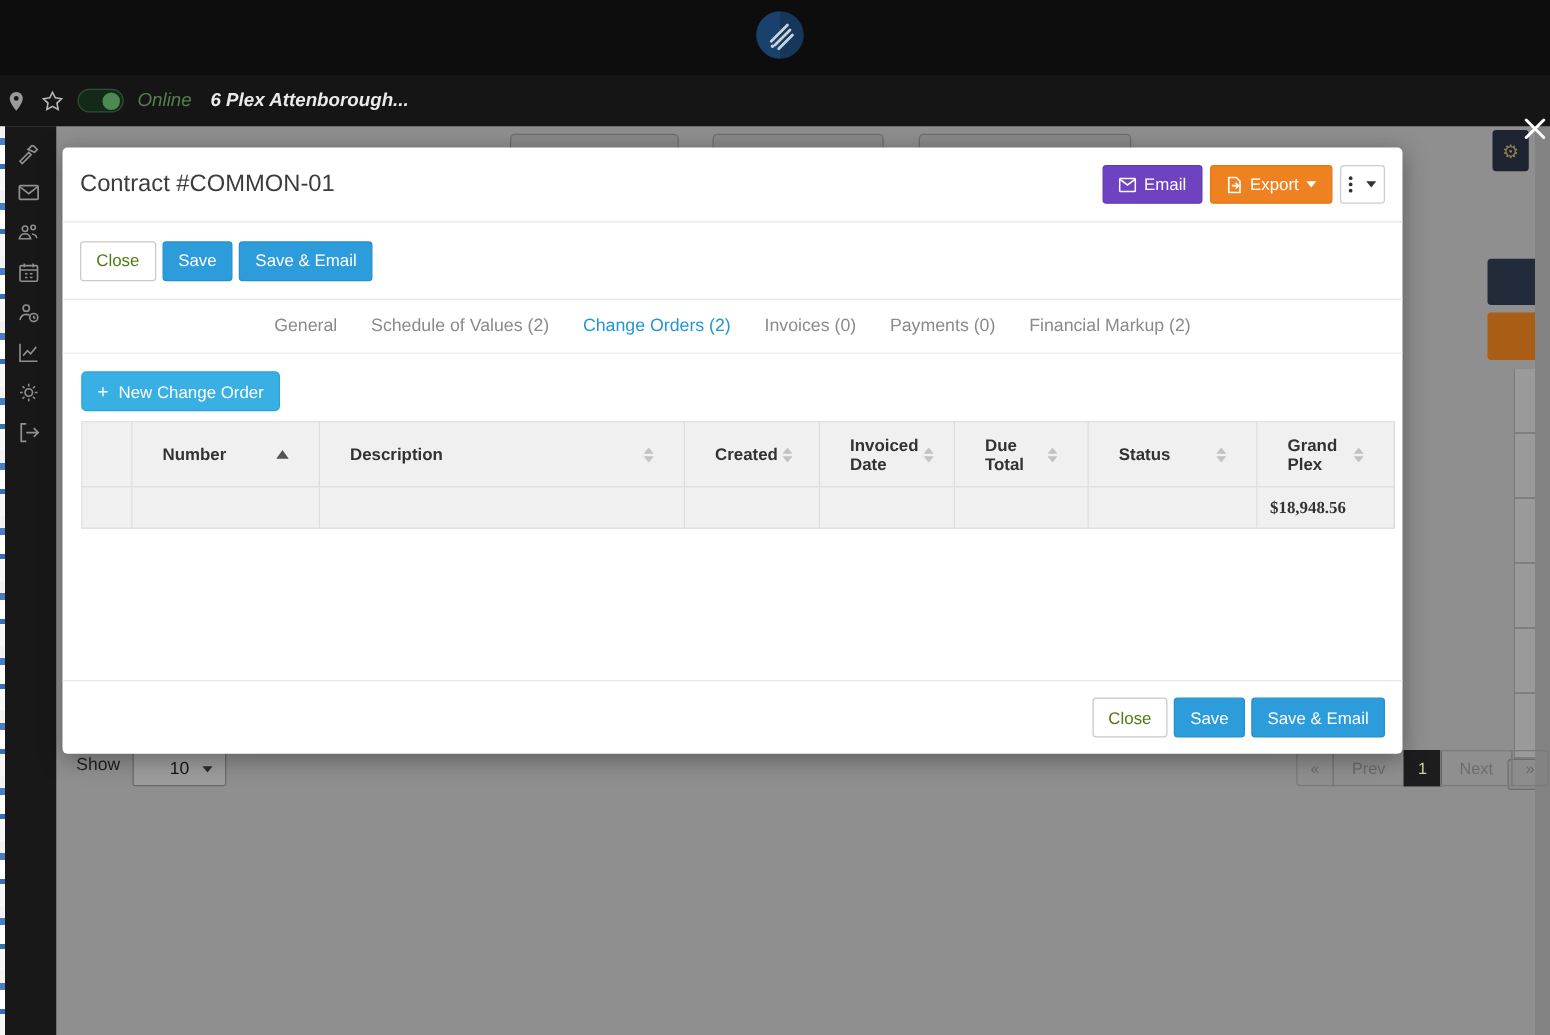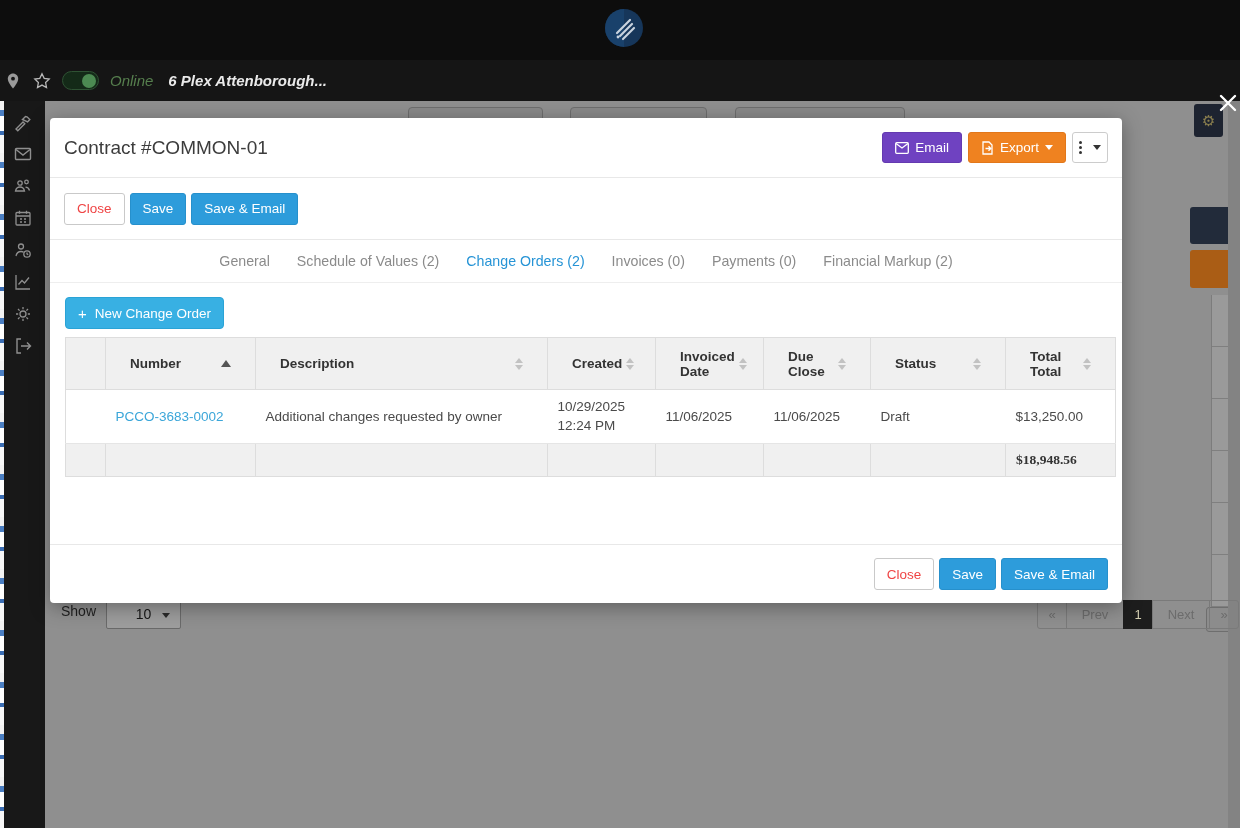--- a/index.html
+++ b/index.html
@@ -81,21 +81,21 @@
   
   .m-status { height:62px; display:flex; align-items:center; justify-content:space-between;
               padding:0 14px; border-bottom:1px solid #e8e8e8; flex:0 0 auto; }
   .status-left { display:flex; align-items:center; gap:10px; }
   .status-label { font-size:15px; color:#4c4c4c; }
   .status-select { width:167px; height:34px; border:1px solid #c8c8c8; border-radius:3px; background:#fff;
                    display:flex; align-items:center; padding:0 12px; position:relative; cursor:pointer; }
   .status-select .val { font-size:14px; color:#333; }
   .status-select .caret-down { position:absolute; right:12px; color:#555; border-top-width:5px; }
   .action-btns { display:flex; gap:5px; }
-  .btn-white { background:#fff; border-color:#c9c9c9; color:#ef4444; height:32px; }
+  .btn-white { background:#fff; border-color:#c9c9c9; color:#4d7c0f; height:32px; }
   .btn-blue { background:#2d9cdb; border-color:#2690cc; color:#fff; height:32px; }
   
   .m-tabs { height:43px; display:flex; align-items:center; justify-content:center; gap:27px;
             border-bottom:1px solid #eeeeee; flex:0 0 auto; }
   .tab { font-size:14.2px; color:#8b8b8b; cursor:pointer; }
   .tab.active { color:#2694d6; }
   
   .m-body { padding:14px 15px 0 15px; flex:1 1 auto; }
   .btn-nco { background:#38b0e3; border-color:#2aa3d6; color:#fff; height:32px; border-radius:4px; }
   .btn-nco .plus { font-size:15px; margin-right:2px; }
@@ -337,62 +337,49 @@
               <span class="th-flex">
                 <span>Invoiced Date</span>
                 <span class="sort">
                   <span class="tri-up"></span>
                   <span class="tri-dn"></span>
                 </span>
               </span>
             </th>
           <th>
               <span class="th-flex">
-                <span>Due Close</span>
+                <span>Due Total</span>
                 <span class="sort">
                   <span class="tri-up"></span>
                   <span class="tri-dn"></span>
                 </span>
               </span>
             </th>
           <th>
               <span class="th-flex">
                 <span>Status</span>
                 <span class="sort">
                   <span class="tri-up"></span>
                   <span class="tri-dn"></span>
                 </span>
               </span>
             </th>
           <th>
               <span class="th-flex">
-                <span>Total Total</span>
+                <span>Grand Plex</span>
                 <span class="sort">
                   <span class="tri-up"></span>
                   <span class="tri-dn"></span>
                 </span>
               </span>
             </th>
           <th></th>
         </tr>
       </thead>
       <tbody>
-        <tr>
-          <td></td>
-          <td><a class="co-link">PCCO-3683-0002</a></td>
-          <td>Additional changes requested by owner</td>
-          <td>
-              <div class="two-line"><span>10/29/2025</span><br><span>12:24 PM</span></div>
-            </td>
-          <td>11/06/2025</td>
-          <td>11/06/2025</td>
-          <td>Draft</td>
-          <td>$13,250.00</td>
-          <td></td>
-        </tr>
       </tbody>
       <tfoot>
         <tr>
           <td></td>
             <td></td>
             <td></td>
             <td></td>
             <td></td>
             <td></td>
             <td></td>

